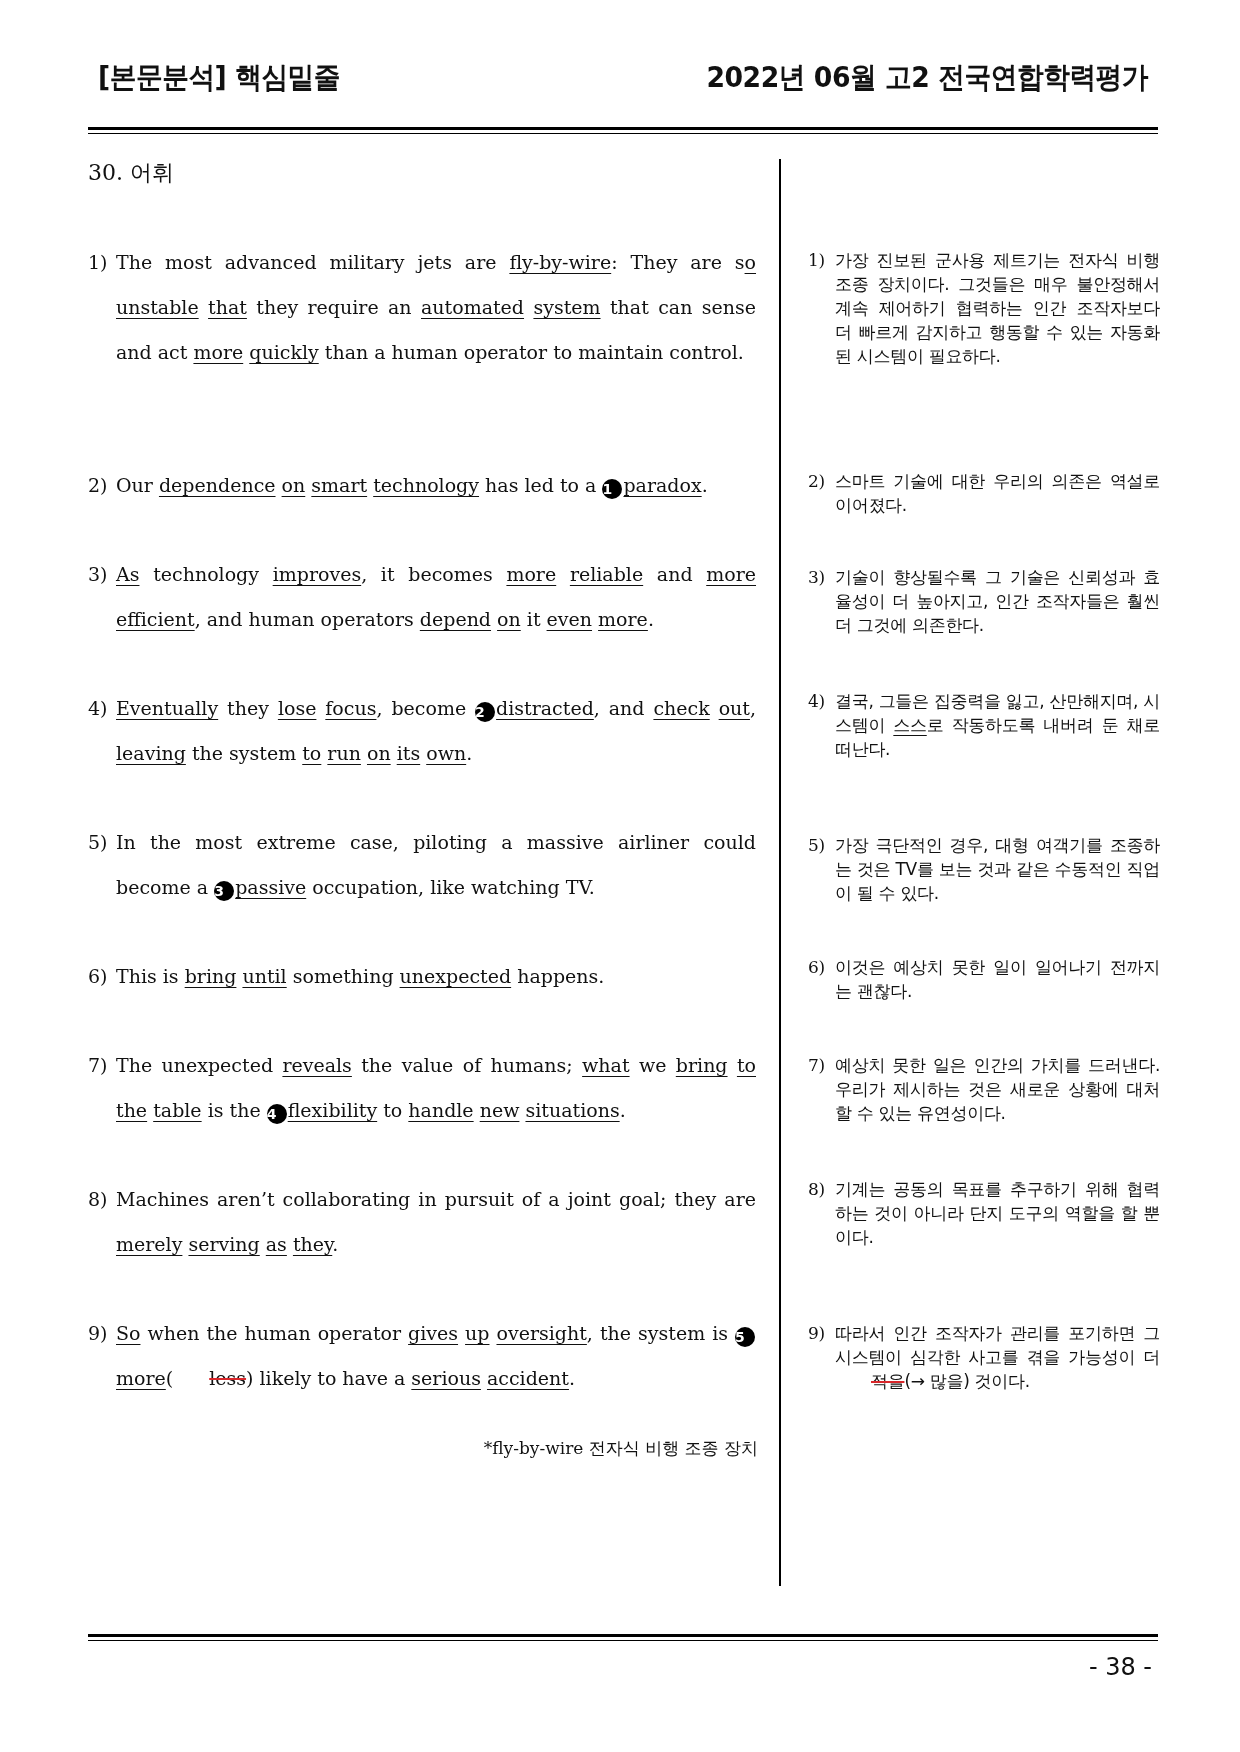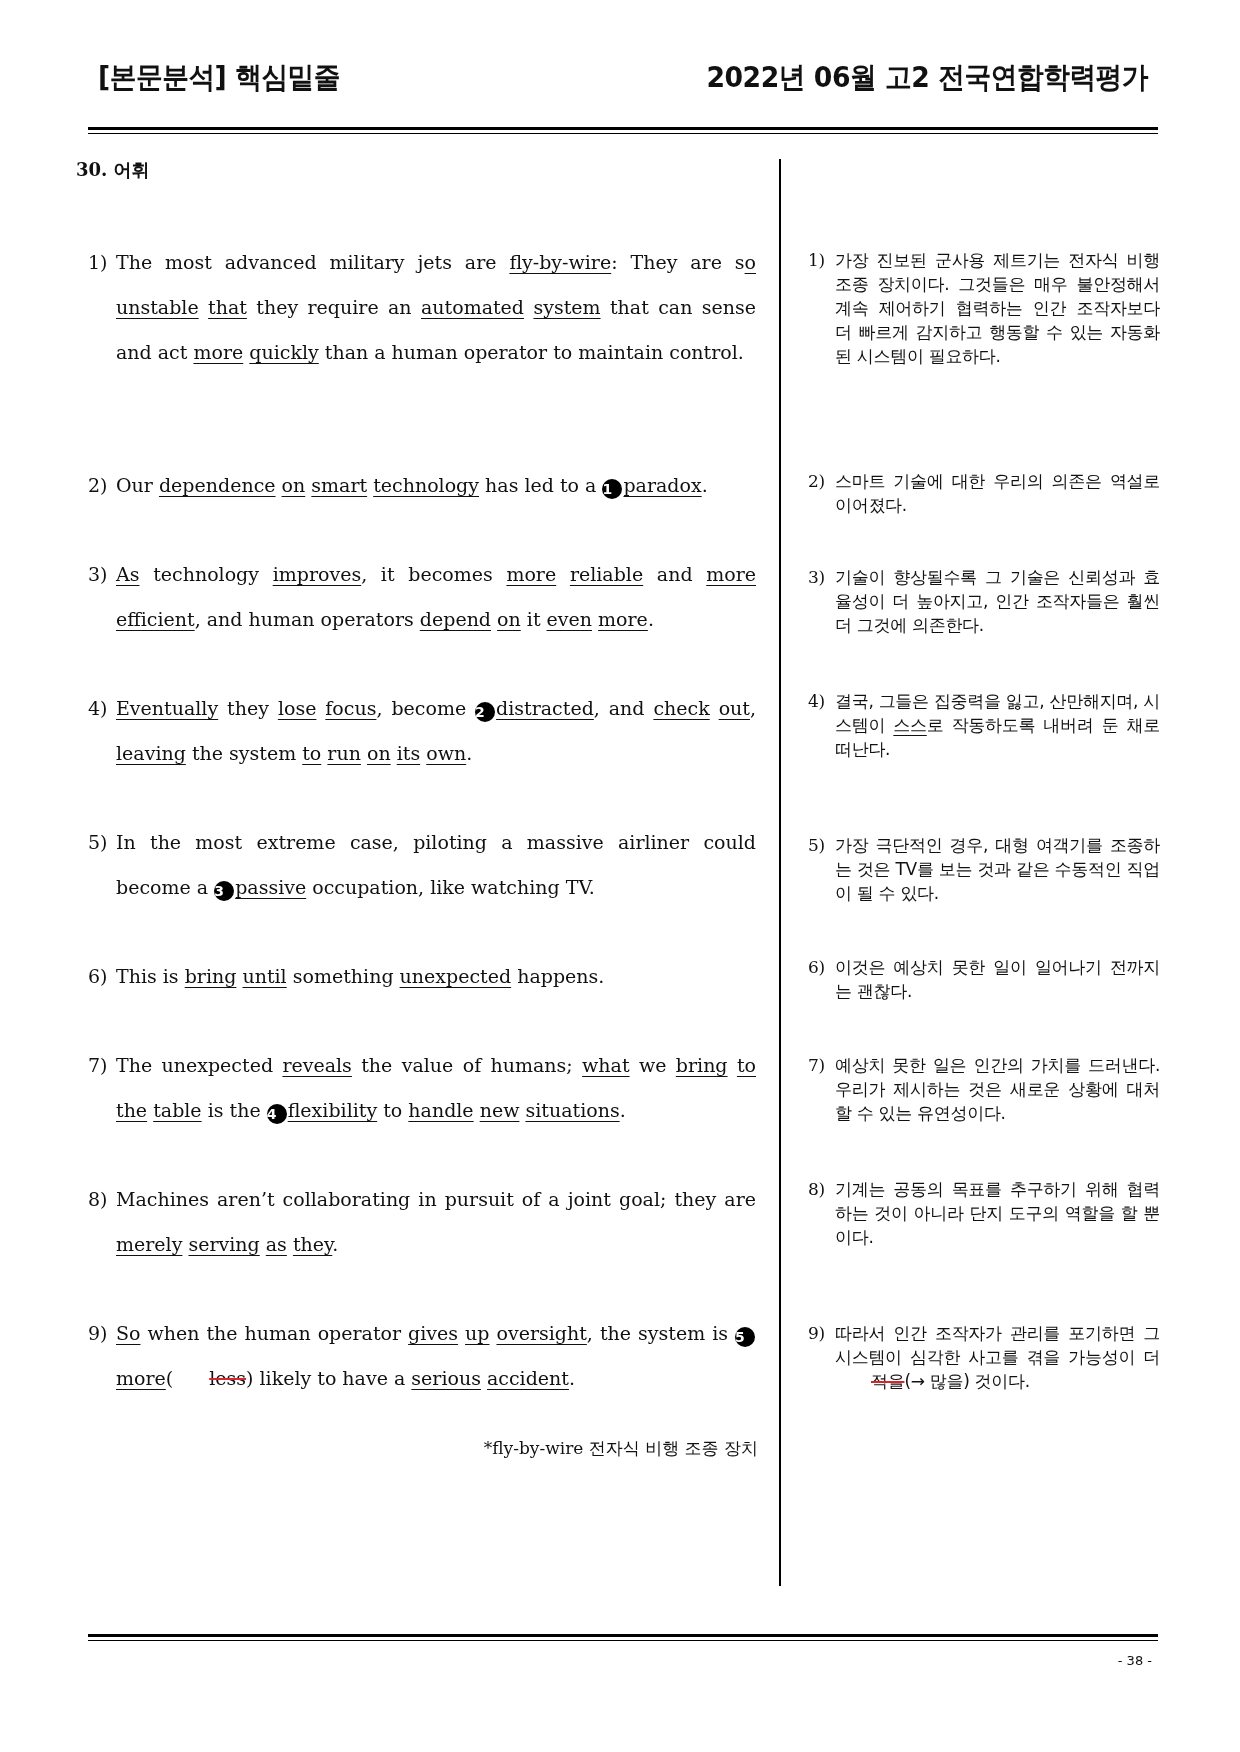--- a/index.html
+++ b/index.html
@@ -3,32 +3,32 @@
 <meta charset="utf-8">
 <style>
   html, body { margin:0; padding:0; background:#ffffff; }
   body { width:1240px; height:1752px; position:relative; overflow:hidden; color:#111; }
   .page-header { position:absolute; left:88px; top:58px; width:1060px; height:50px; }
   .hdr-left { position:absolute; left:10px; top:0; font-family:"DejaVu Sans", sans-serif; font-weight:bold; font-size:29px; letter-spacing:-0.5px; transform:scaleX(0.92); transform-origin:left; }
   .hdr-right { position:absolute; right:0; top:0; font-family:"DejaVu Sans", sans-serif; font-weight:bold; font-size:29px; letter-spacing:-0.5px; transform:scaleX(0.92); transform-origin:right; }
   .dbl-rule { position:absolute; left:88px; width:1070px; height:6px; border-top:3px solid #000; }
   .dbl-rule::after { content:""; position:absolute; left:0; right:0; top:3px; height:1px; background:#000; }
   .col-divider { position:absolute; left:779px; top:159px; width:1.5px; height:1427px; background:#000; }
-  .section-title { position:absolute; left:76px; top:158px; font-family:"DejaVu Serif", serif; font-size:18px;font-weight:bold; }
+  .section-title { position:absolute; left:88px; top:158px; font-family:"DejaVu Serif", serif; font-size:22px; }
   .en-item { position:absolute; left:88px; width:668px; font-family:"DejaVu Serif", serif; font-size:19px; line-height:45px; text-align:justify; }
   .en-item .num { position:absolute; left:0; top:0; }
   .en-item .txt { display:block; margin-left:28px; text-align:justify; text-align-last:left; }
   .u { text-decoration:underline; text-underline-offset:4px; text-decoration-thickness:1px; }
   .circ { display:inline-block; width:20px; height:20px; border-radius:50%; background:#000; color:#fff; font-family:"DejaVu Sans", sans-serif; font-weight:bold; font-size:14px; line-height:20px; text-align:center; vertical-align:-2px; margin-right:1px; }
   .strike-red { text-decoration:line-through; text-decoration-color:#d9262a; text-decoration-thickness:2px;margin-left:36px; }
   .ko-item { position:absolute; left:808px; width:352px; font-family:"DejaVu Sans", sans-serif; font-size:17px; line-height:24px; letter-spacing:-0.3px; }
   .ko-item .num { position:absolute; left:0; top:0; font-family:"DejaVu Serif", serif; }
   .ko-item .txt { display:block; margin-left:27px; text-align:justify; }
   .footnote { position:absolute; right:482px; top:1437px; font-family:"DejaVu Serif", serif; font-size:17px; }
-  .page-num { position:absolute; right:88px; top:1653px; font-family:"DejaVu Sans", sans-serif; font-size:13px;margin-left:29px; }
+  .page-num { position:absolute; right:88px; top:1653px; font-family:"DejaVu Sans", sans-serif; font-size:24px;margin-left:29px; }
 </style>
 </head>
 <body>
 
 <div class="page-header">
   <div class="hdr-left">[본문분석] 핵심밑줄</div>
   <div class="hdr-right">2022년 06월 고2 전국연합학력평가</div>
 </div>
 <div class="dbl-rule" style="top:127px;"></div>
 

